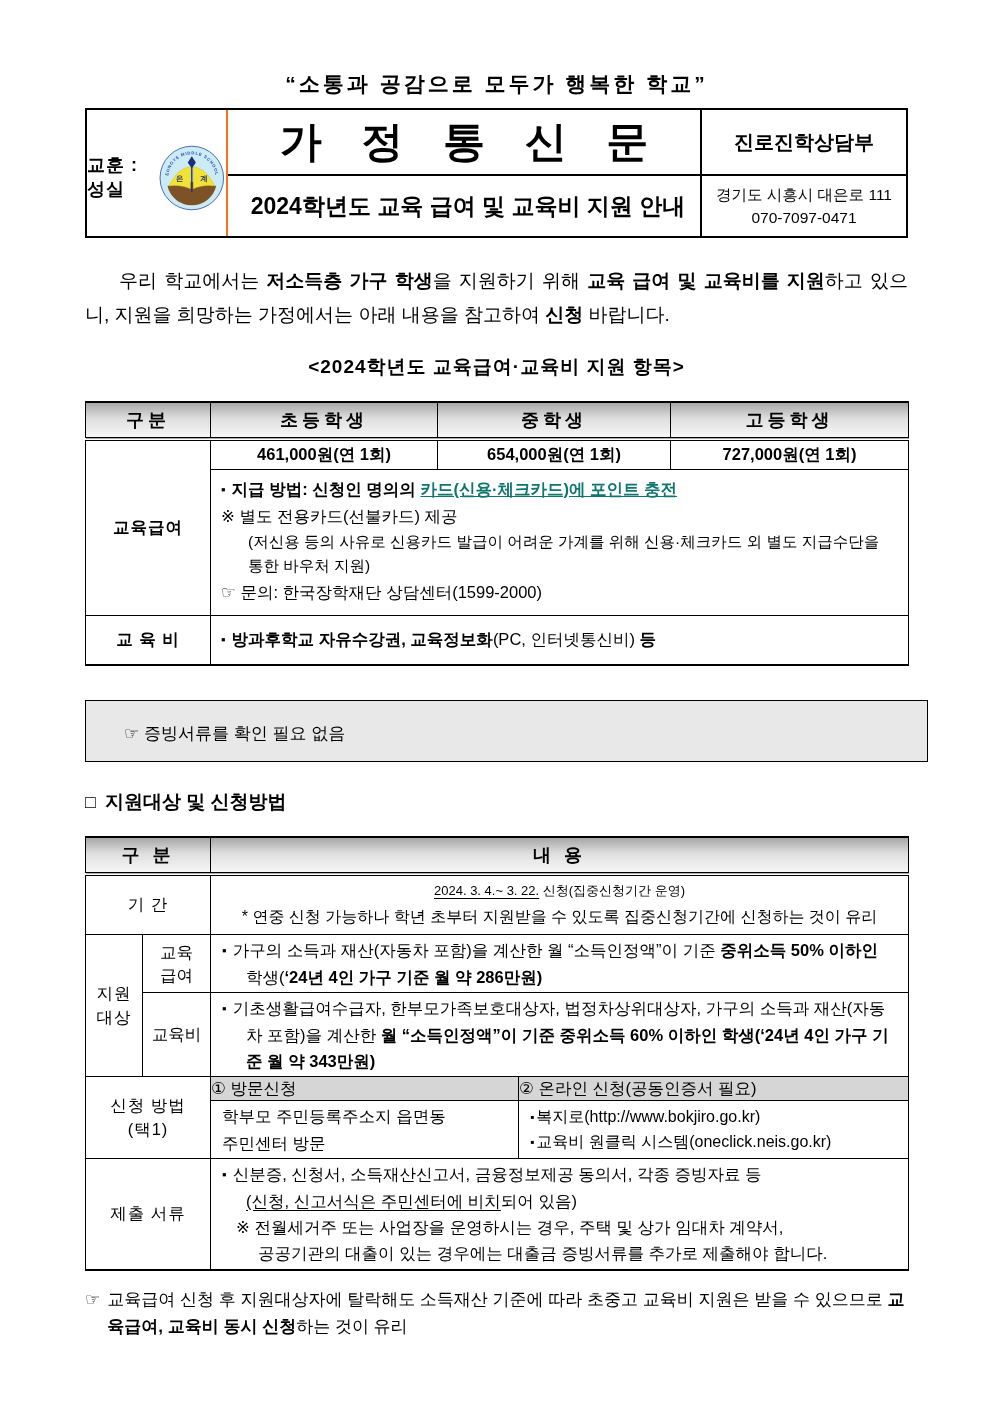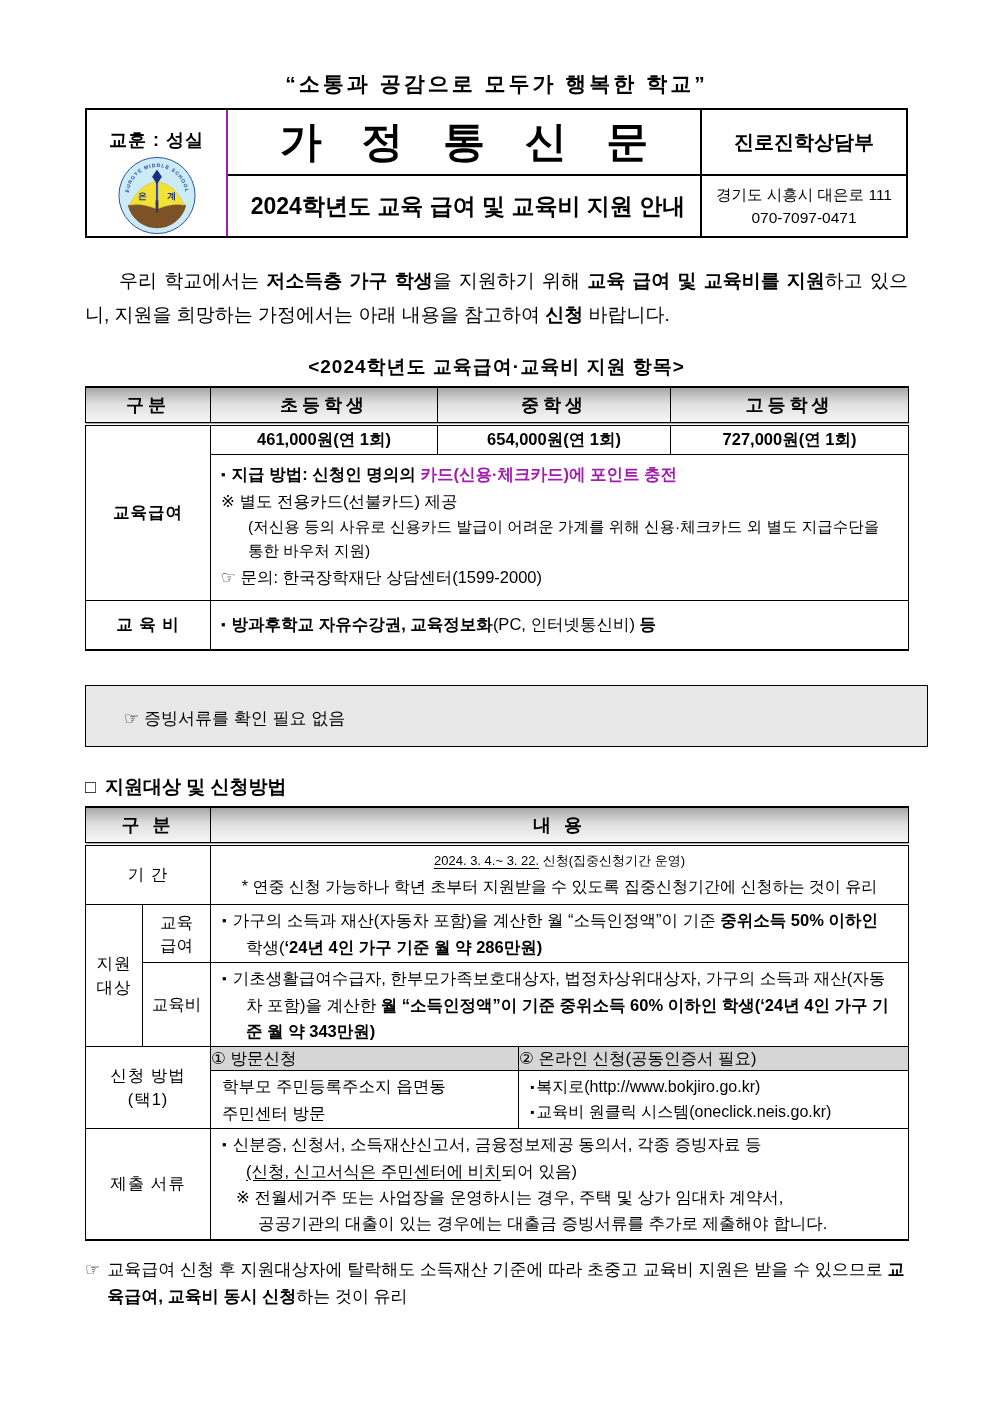--- a/index.html
+++ b/index.html
@@ -14,46 +14,46 @@
   
   .quote { text-align:center; font-weight:bold; font-size:21px; letter-spacing:3px; }
 
   
   .masthead {
     margin-top:10px; display:grid;
     grid-template-columns:141px 472px 206px;
     grid-template-rows:66px 60px;
     border:2.5px solid #000;
   }
-  .mh-left { grid-row:1/3; grid-column:1; border-right:2px solid #a21caf;
-    display:flex; flex-direction:column; align-items:center; padding-top:18px; }
+  .mh-left { grid-row:1/3; grid-column:1; border-right:2px solid #f97316;
+    display:flex; flex-direction:row; align-items:center; padding-top:7px; }
   .motto { font-weight:bold; font-size:18px; letter-spacing:1px; }
   .logo { width:90px; height:90px; margin-top:3px; }
   .arc-txt { font-size:6.3px; fill:#24509e; letter-spacing:1.1px; font-weight:bold; }
   .logo-char { font-size:11px; fill:#1b2f7e; text-anchor:middle; font-weight:bold; }
   .mh-title { grid-row:1; grid-column:2; border-bottom:2px solid #000;
     display:flex; align-items:center; justify-content:center;
     font-size:42px; font-weight:800; letter-spacing:14px; padding-left:14px; }
   .mh-dept { grid-row:1; grid-column:3; border-left:2px solid #000; border-bottom:2px solid #000;
     display:flex; align-items:center; justify-content:center; font-size:20px; font-weight:600; }
   .mh-sub { grid-row:2; grid-column:2; display:flex; align-items:center; justify-content:center;
     font-size:23px; font-weight:bold;padding-left:8px; }
   .mh-addr { grid-row:2; grid-column:3; border-left:2px solid #000;
     display:flex; flex-direction:column; align-items:center; justify-content:center;
     font-size:15.5px; line-height:1.5; }
 
   
   .intro { margin-top:26px; font-size:19px; line-height:1.8; text-align:justify; text-indent:34px; }
-  b.blue { color:#a21caf; }
+  b.blue { color:#0f766e;text-decoration:underline; }
 
   .sec-title { margin-top:22px; text-align:center; font-weight:bold; font-size:19px; letter-spacing:1px; }
 
   
   table { border-collapse:collapse; width:823px; table-layout:fixed; }
-  .doc-table { margin-top:6px;
+  .doc-table { margin-top:21px;
     border-top:2.5px solid #000; border-bottom:2.5px solid #000;
     border-left:1.5px solid #000; border-right:1.5px solid #000; }
   .doc-table th {
     background:linear-gradient(180deg,#a6a6a6 0%,#dedede 45%,#f6f6f6 100%);
     font-size:18px; font-weight:bold; height:37px;
     border-bottom:4px double #000; border-left:1.5px solid #000; letter-spacing:4px; }
   .doc-table th:first-child { border-left:none; }
   .doc-table td { border-left:1.5px solid #000; vertical-align:middle; font-size:16.5px; }
   td.nb { border-left:none; }
 

